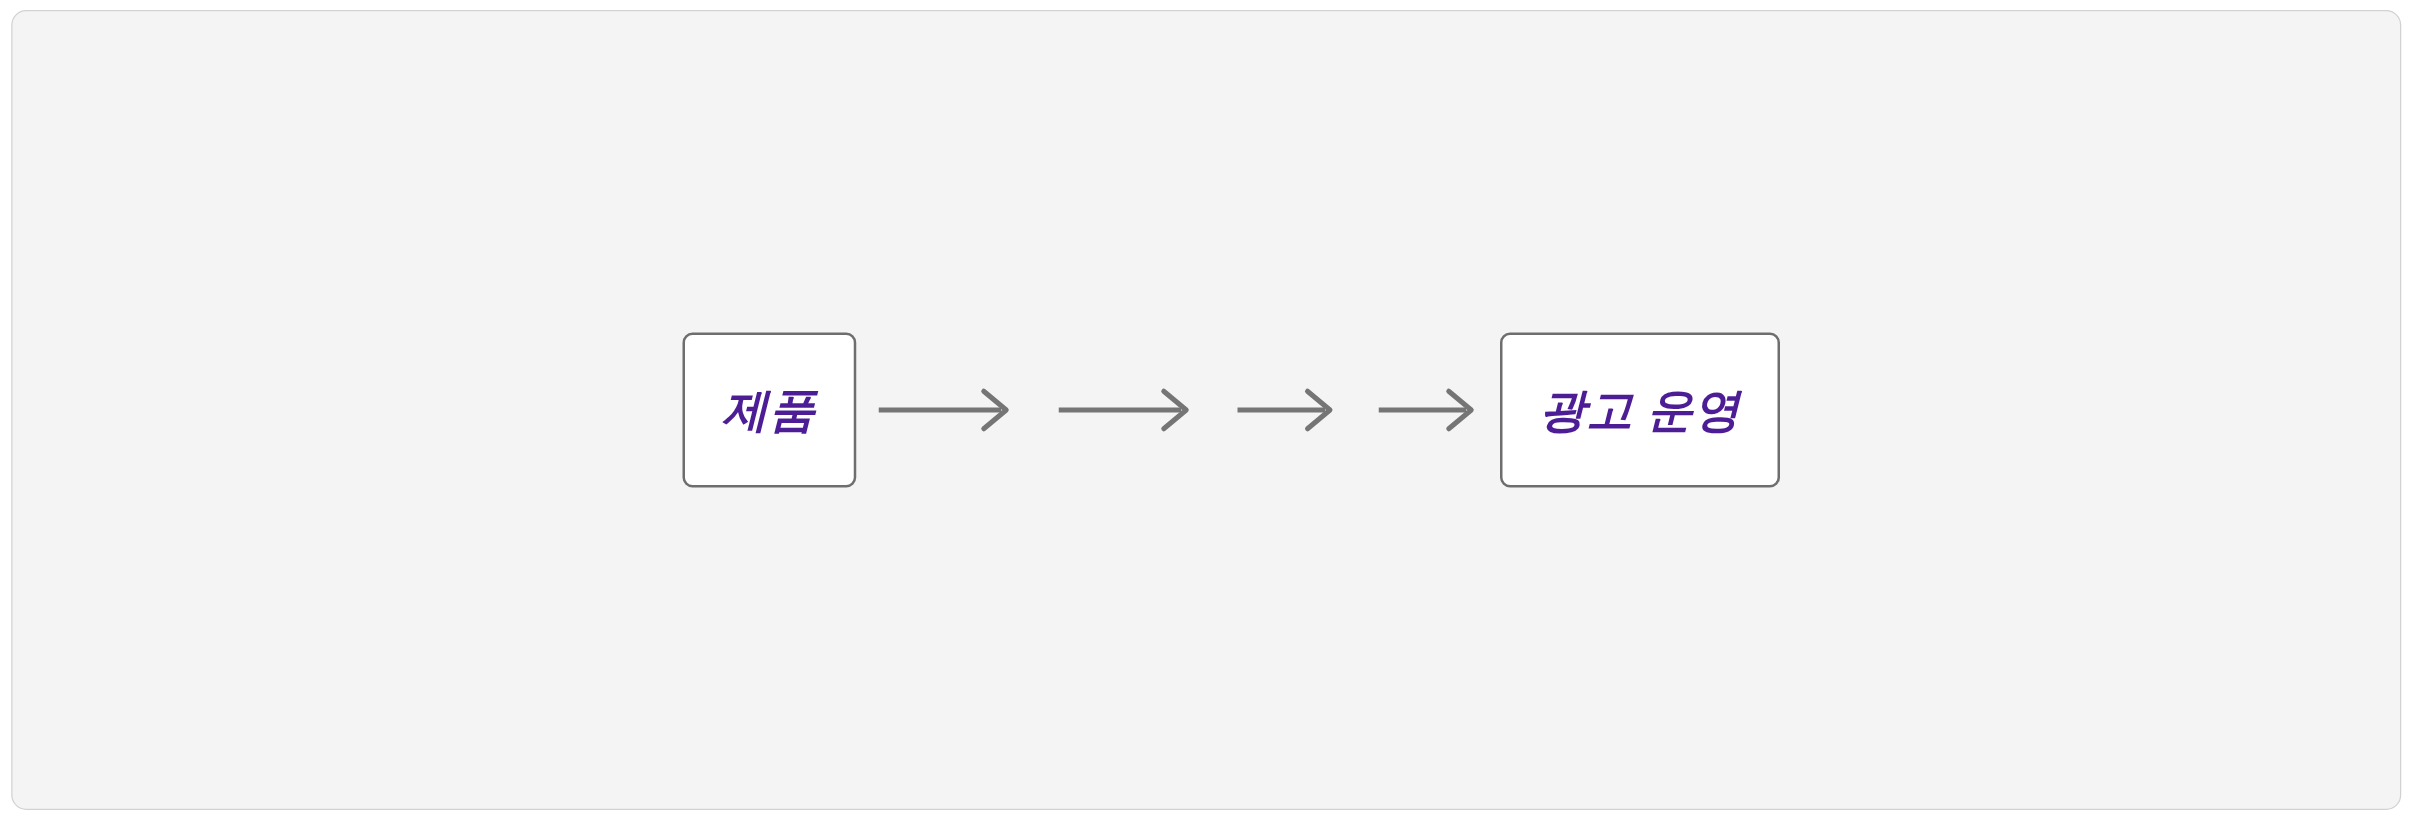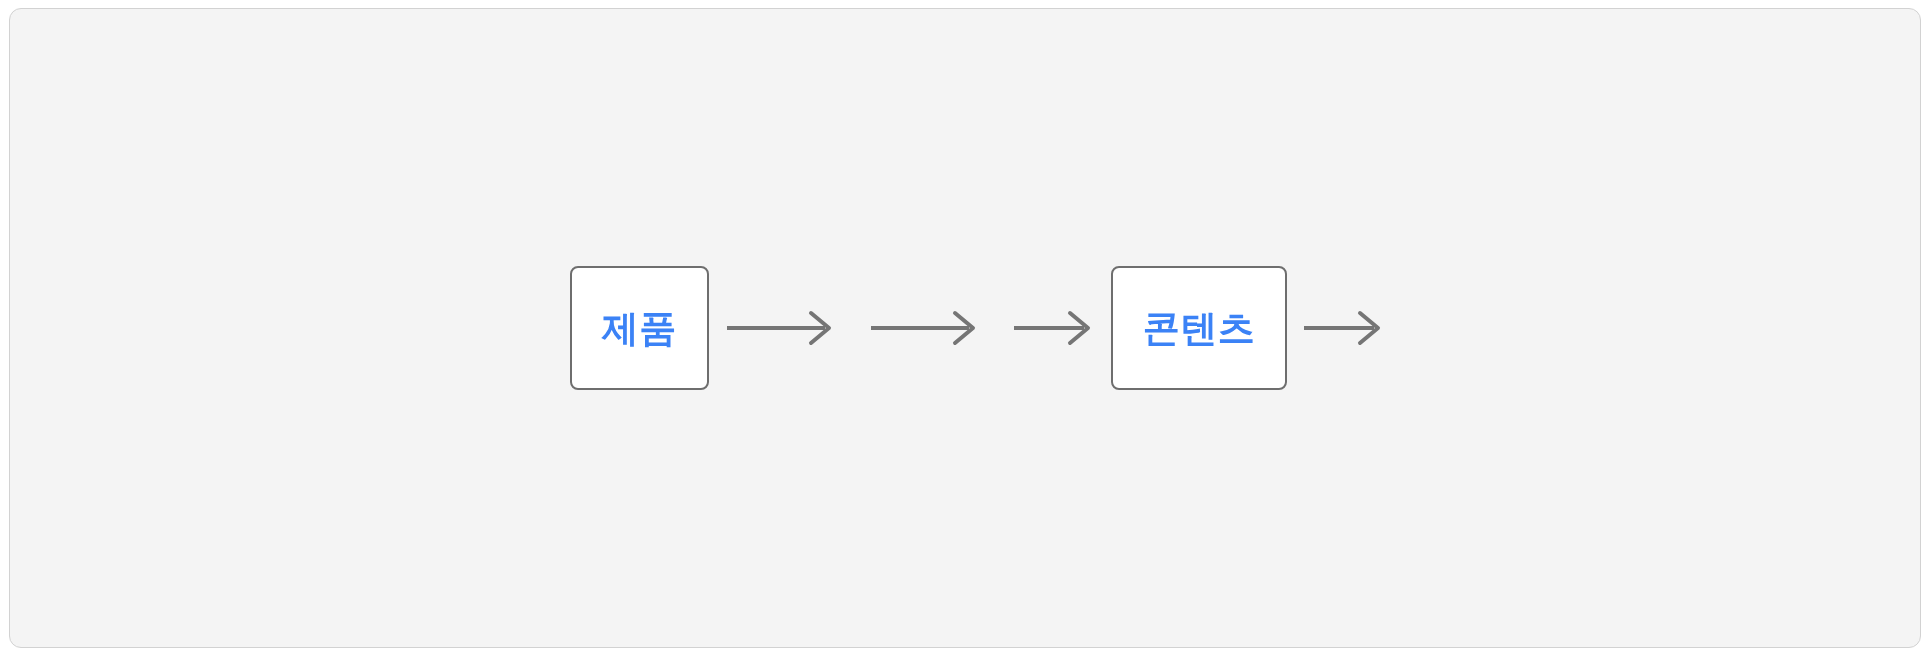--- a/index.html
+++ b/index.html
@@ -49,24 +49,25 @@
     box-sizing: border-box;
     display: flex;
     align-items: center;
     justify-content: center;
     padding: 0 30px;
   }
 
   .node-label {
     font-size: 37px;
     font-weight: bold;
-    color: #3b82f6;
+    color: #4c1d95;
     line-height: 1;
     white-space: nowrap;
     letter-spacing: 0.5px;
+    font-style: italic;
   }
 
   .arrow {
     flex: 0 0 auto;
     display: flex;
     align-items: center;
     justify-content: center;
     height: 124px;
   }
   .arrow svg { display: block; }
@@ -103,26 +104,26 @@
     </div>
 
 
     <div class="arrow arrow-3">
       <svg width="84" height="40" viewBox="0 0 84 40" aria-hidden="true">
         <line x1="2" y1="20" x2="72" y2="20" stroke="#757575" stroke-width="4" stroke-linecap="butt"></line>
         <polyline points="58,5 76,20 58,35" fill="none" stroke="#757575" stroke-width="4" stroke-linecap="round" stroke-linejoin="round"></polyline>
       </svg>
     </div>
 
-    <div class="node">
-      <span class="node-label">콘텐츠</span>
-    </div>
 
     <div class="arrow arrow-4">
       <svg width="84" height="40" viewBox="0 0 84 40" aria-hidden="true">
         <line x1="2" y1="20" x2="72" y2="20" stroke="#757575" stroke-width="4" stroke-linecap="butt"></line>
         <polyline points="58,5 76,20 58,35" fill="none" stroke="#757575" stroke-width="4" stroke-linecap="round" stroke-linejoin="round"></polyline>
       </svg>
     </div>
 
+    <div class="node">
+      <span class="node-label">광고 운영</span>
+    </div>
 
   </div>
 </div>
 
 </body></html>

